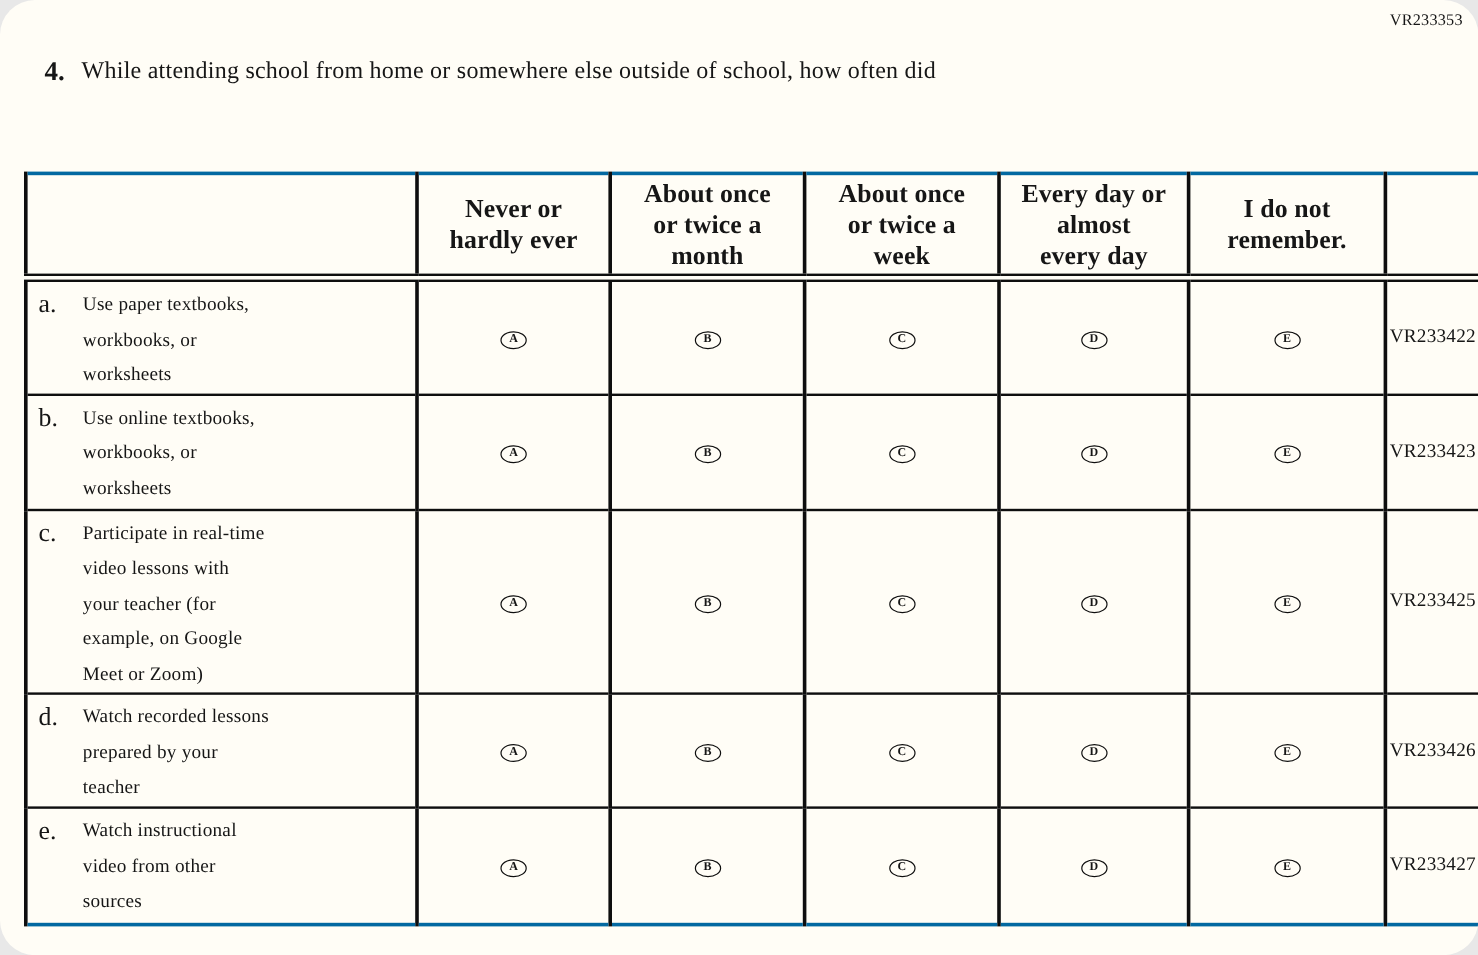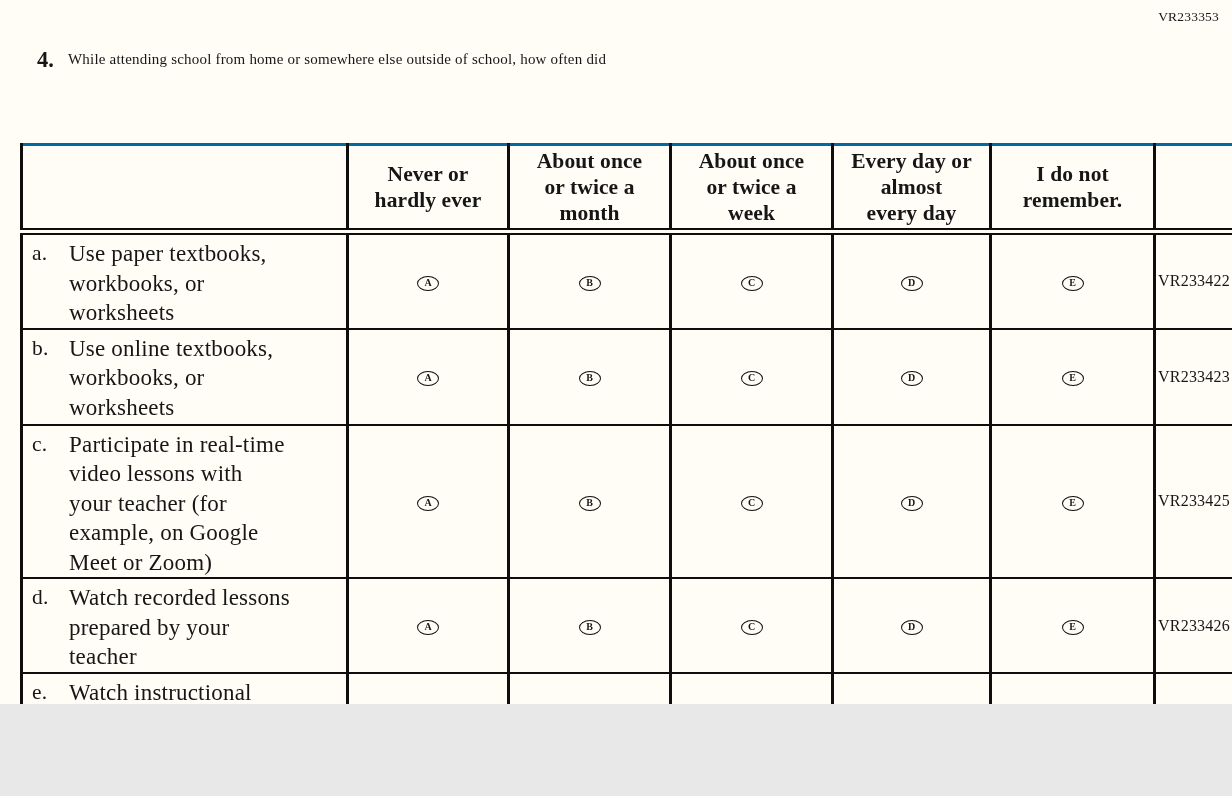--- a/index.html
+++ b/index.html
@@ -1,33 +1,34 @@
 <!DOCTYPE html>
 <html><head>
 <meta charset="utf-8">
 <style>
   html,body{margin:0;padding:0;background:#e8e8e8;}
   .page{
-    position:relative;width:1232px;height:704px;margin:0 auto;
+    position:relative;width:1232px;height:796px;margin:0 auto;
     background:#fffdf6;color:#161616;overflow:hidden;
     font-family:"Liberation Serif","DejaVu Serif",serif;
+    border-radius:29px;
   }
   .form-code{
     position:absolute;top:9px;right:13px;
     font-size:13.5px;letter-spacing:0.2px;
   }
   .question{
     position:absolute;top:44px;left:37px;width:1080px;
     display:flex;
   }
   .qnum{
     flex:0 0 31px;font-weight:bold;font-size:22.5px;line-height:31.5px;
   }
   .qtext{
-    font-size:15px;line-height:31.5px;letter-spacing:0.2px;
+    font-size:20px;line-height:31.5px;letter-spacing:0.2px;
   }
   .qline{display:block;}
   table.answers{
     position:absolute;top:143px;left:20px;width:1212px;
     border-collapse:collapse;table-layout:fixed;
     border:3px solid #0369a1;
   }
   td,th{
     border:2px solid #0e0e0e;
     border-left-width:3px;border-right-width:3px;
@@ -48,21 +49,21 @@
   tr.row-3e{height:97px;}
   .item-cell{
     vertical-align:top;text-align:left;
     padding:4px 2px 0 9px;
   }
   .item-flex{display:flex;}
   .item-letter{
     flex:0 0 37px;font-size:21.5px;line-height:29.5px;letter-spacing:0.2px;
   }
   .item-text{
-    flex:1;font-size:23px;line-height:29.5px;letter-spacing:0.2px;
+    flex:1;font-size:16px;line-height:29.5px;letter-spacing:0.2px;
     white-space:pre-line;
   }
   .opt-cell{text-align:center;vertical-align:middle;}
   .bubble{
     display:inline-flex;align-items:center;justify-content:center;
     box-sizing:border-box;width:22px;height:15px;
     border:1.7px solid #0e0e0e;border-radius:50%;
     font-size:10px;font-weight:bold;line-height:1;
     cursor:pointer;background:transparent;
   }

